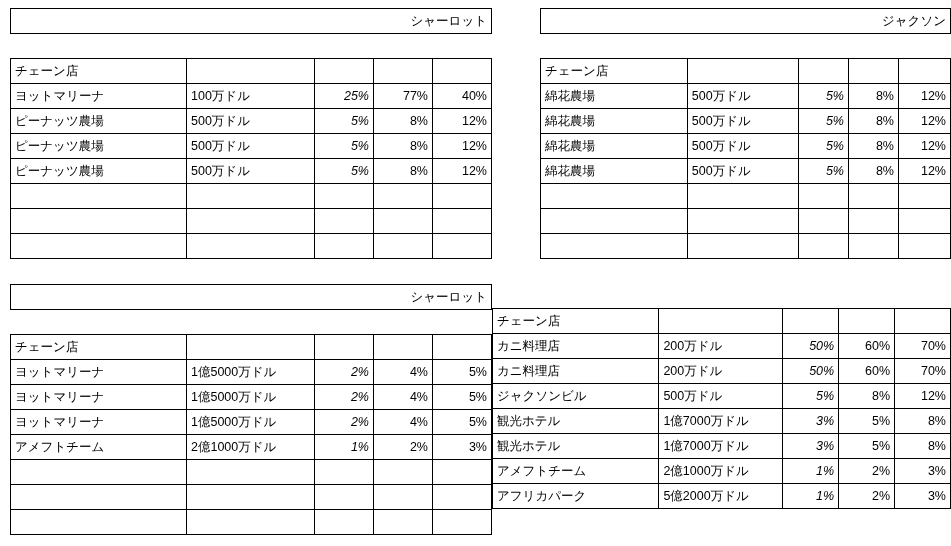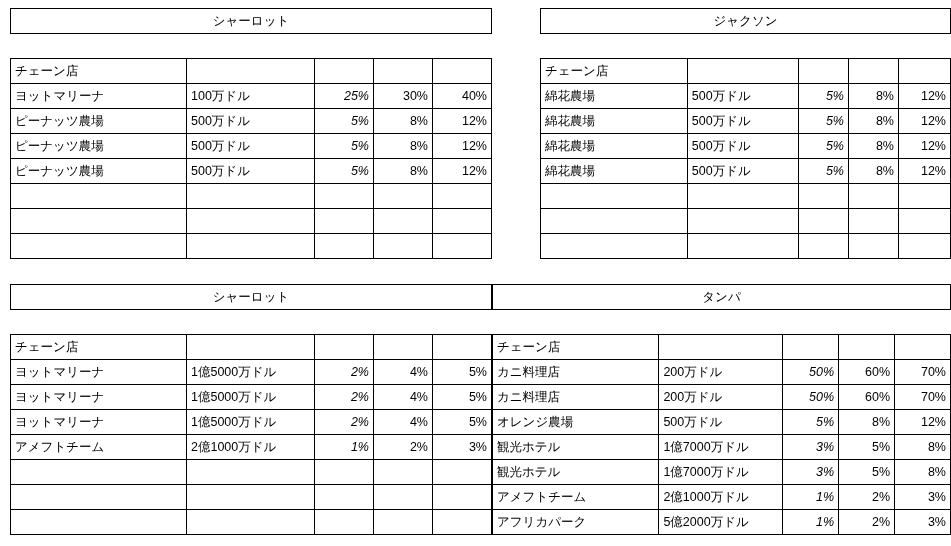--- a/index.html
+++ b/index.html
@@ -43,21 +43,21 @@
     vertical-align: middle;
   }
   
   .c-name  { width: 167px; margin-top: 12px; }
   .c-value { width: 119px; }
   .c-p1    { width: 50px; font-style: italic; }
   .c-p2    { width: 50px; }
   .c-p3    { width: 50px; margin-top: 24px; }
 
   .title-cell {
-    text-align: center;
+    text-align: right;
     font-size: 13px;
   }
   .num {
     text-align: right;
   }
   .blank-row td {
     height: 24px;
   }
   .no-border {
     border: none !important;
@@ -85,21 +85,21 @@
         <td class="c-name">チェーン店</td>
         <td class="c-value"></td>
         <td class="c-p1"></td>
         <td class="c-p2"></td>
         <td class="c-p3"></td>
       </tr>
       <tr>
         <td class="c-name">ヨットマリーナ</td>
         <td class="c-value">100万ドル</td>
         <td class="c-p1 num">25%</td>
-        <td class="c-p2 num">30%</td>
+        <td class="c-p2 num">77%</td>
         <td class="c-p3 num">40%</td>
       </tr>
       <tr>
         <td class="c-name">ピーナッツ農場</td>
         <td class="c-value">500万ドル</td>
         <td class="c-p1 num">5%</td>
         <td class="c-p2 num">8%</td>
         <td class="c-p3 num">12%</td>
       </tr>
       <tr>
@@ -283,23 +283,20 @@
         <td class="c-p2 num"></td>
         <td class="c-p3 num"></td>
       </tr>
     </tbody>
       </table>
   </div>
 
   <div class="quadrant" id="q-br">
     <table class="grid">
       <tbody>
-          <tr>
-        <td class="title-cell" colspan="5">タンパ</td>
-      </tr>
       <tr>
         <td class="c-name no-border"></td>
         <td class="c-value no-border"></td>
         <td class="c-p1 no-border"></td>
         <td class="c-p2 no-border"></td>
         <td class="c-p3 no-border"></td>
       </tr>
       <tr>
         <td class="c-name">チェーン店</td>
         <td class="c-value"></td>
@@ -315,21 +312,21 @@
         <td class="c-p3 num">70%</td>
       </tr>
       <tr>
         <td class="c-name">カニ料理店</td>
         <td class="c-value">200万ドル</td>
         <td class="c-p1 num">50%</td>
         <td class="c-p2 num">60%</td>
         <td class="c-p3 num">70%</td>
       </tr>
       <tr>
-        <td class="c-name">オレンジ農場</td>
+        <td class="c-name">ジャクソンビル</td>
         <td class="c-value">500万ドル</td>
         <td class="c-p1 num">5%</td>
         <td class="c-p2 num">8%</td>
         <td class="c-p3 num">12%</td>
       </tr>
       <tr>
         <td class="c-name">観光ホテル</td>
         <td class="c-value">1億7000万ドル</td>
         <td class="c-p1 num">3%</td>
         <td class="c-p2 num">5%</td>

